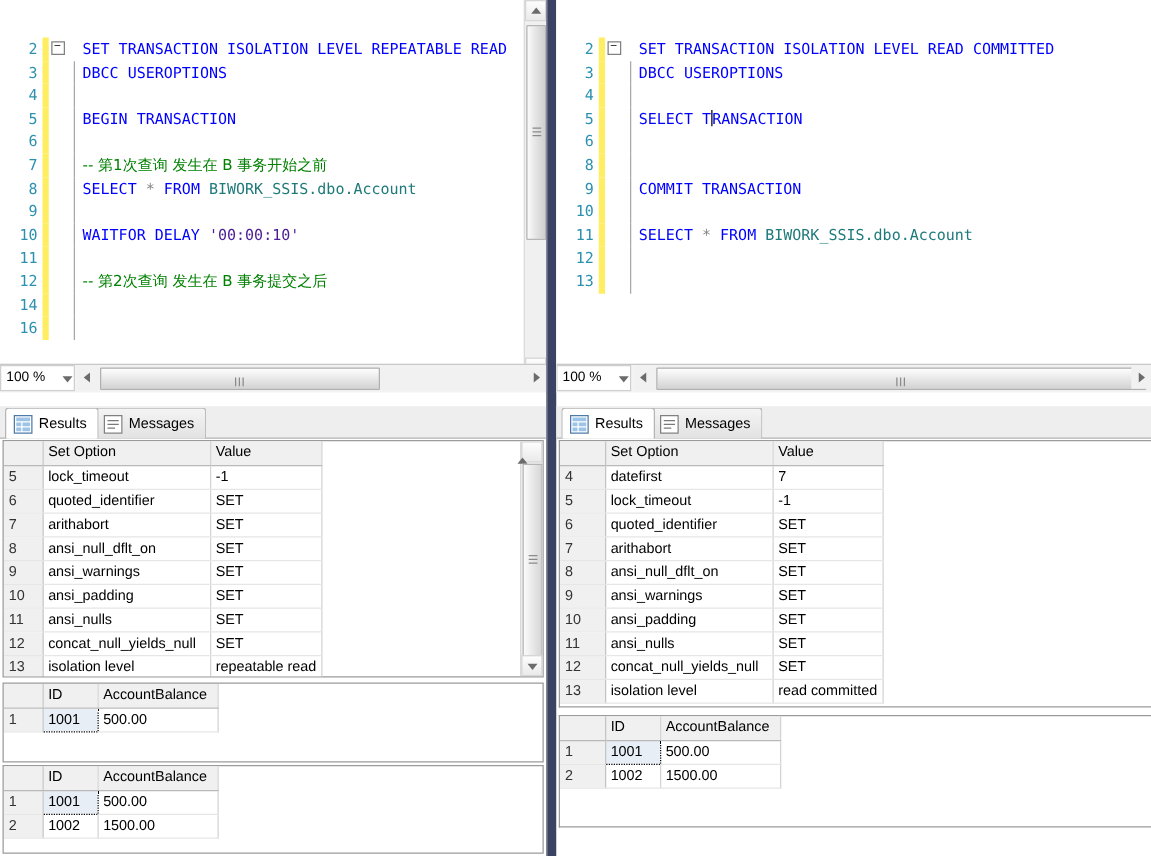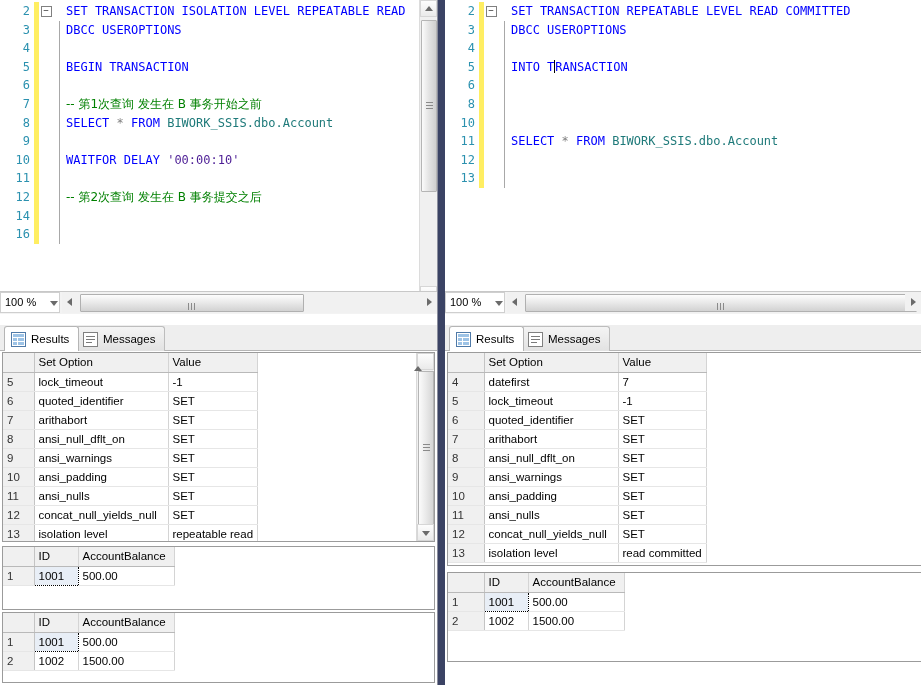--- a/index.html
+++ b/index.html
@@ -16,21 +16,21 @@
   .pane{position:absolute;top:0;height:685px;overflow:hidden;background:#fff;}
   .pane-left{left:0;width:437px;}
   .pane-divider{position:absolute;top:0;left:437px;width:8px;height:685px;
      background:#3b4364;border-left:1px solid #8c8f9e;border-right:1px solid #8c8f9e;}
   .pane-right{left:445px;width:476px;}
 
   
   .editor{position:absolute;top:0;left:0;right:0;height:303px;background:#fff;overflow:hidden;}
   .editor-body{position:absolute;top:0;left:0;right:17px;bottom:0;background:#fff;}
   .pane-right .editor-body{right:0;}
-  .code-area{position:relative;padding-top:2px;}
+  .code-area{position:relative;padding-top:2px;margin-top:28px;}
   .line{height:18.6px;line-height:18.6px;white-space:pre;font-family:"DejaVu Sans Mono", monospace;font-size:12px;}
   .ln{display:inline-block;width:30px;text-align:right;color:#2b91af;
       font-family:"DejaVu Sans Mono", monospace;font-size:12px;-webkit-user-select:none;user-select:none;}
   .gutter-yellow{display:inline-block;width:5px;height:18.6px;vertical-align:top;background:#ffee62;margin-left:4px;}
   .fold{display:inline-block;width:14px;text-align:center;color:#6a6a6a;font-size:10px;vertical-align:top;font-family:"DejaVu Sans Mono", monospace;}
   .fold-box{display:inline-block;width:9px;height:9px;line-height:7px;border:1px solid #808080;background:#fff;font-size:9px;text-align:center;color:#333;vertical-align:middle;}
   .vline{display:inline-block;width:1px;height:18.6px;background:#a8a8a8;vertical-align:top;margin:0 6px 0 6px;}
   .vline-blank{display:inline-block;width:1px;height:18.6px;vertical-align:top;margin:0 6px 0 6px;}
   .tok{font-family:"DejaVu Sans Mono", monospace;font-size:12px;}
   .kw{color:#0000ff;}
@@ -311,26 +311,27 @@
 
   </div>
 
   <div class="pane-divider"></div>
 
   <div class="pane pane-right">
 
     <div class="editor">
       <div class="editor-body">
         <div class="code-area" id="code-right">
-            <div class="line"><span class="ln">2</span><span class="gutter-yellow"></span><span class="fold"><span class="fold-box">−</span></span><span class="vline-blank"></span><span class="tok kw">SET TRANSACTION REPEATABLE LEVEL READ COMMITTED</span></div>
+            <div class="line"><span class="ln">2</span><span class="gutter-yellow"></span><span class="fold"><span class="fold-box">−</span></span><span class="vline-blank"></span><span class="tok kw">SET TRANSACTION ISOLATION LEVEL READ COMMITTED</span></div>
             <div class="line"><span class="ln">3</span><span class="gutter-yellow"></span><span class="fold"></span><span class="vline"></span><span class="tok kw">DBCC USEROPTIONS</span></div>
             <div class="line"><span class="ln">4</span><span class="gutter-yellow"></span><span class="fold"></span><span class="vline"></span></div>
-            <div class="line"><span class="ln">5</span><span class="gutter-yellow"></span><span class="fold"></span><span class="vline"></span><span class="tok kw">INTO T</span><span class="caret"></span><span class="tok kw">RANSACTION</span></div>
+            <div class="line"><span class="ln">5</span><span class="gutter-yellow"></span><span class="fold"></span><span class="vline"></span><span class="tok kw">SELECT T</span><span class="caret"></span><span class="tok kw">RANSACTION</span></div>
             <div class="line"><span class="ln">6</span><span class="gutter-yellow"></span><span class="fold"></span><span class="vline"></span></div>
             <div class="line"><span class="ln">8</span><span class="gutter-yellow"></span><span class="fold"></span><span class="vline"></span></div>
+            <div class="line"><span class="ln">9</span><span class="gutter-yellow"></span><span class="fold"></span><span class="vline"></span><span class="tok kw">COMMIT TRANSACTION</span></div>
             <div class="line"><span class="ln">10</span><span class="gutter-yellow"></span><span class="fold"></span><span class="vline"></span></div>
             <div class="line"><span class="ln">11</span><span class="gutter-yellow"></span><span class="fold"></span><span class="vline"></span><span class="tok kw">SELECT </span><span class="tok op">* </span><span class="tok kw">FROM </span><span class="tok id">BIWORK_SSIS.dbo.Account</span></div>
             <div class="line"><span class="ln">12</span><span class="gutter-yellow"></span><span class="fold"></span><span class="vline"></span></div>
             <div class="line"><span class="ln">13</span><span class="gutter-yellow"></span><span class="fold"></span><span class="vline"></span></div>
           </div>
       </div>
     </div>
 
     <div class="strip">
       <div class="zoombox">

